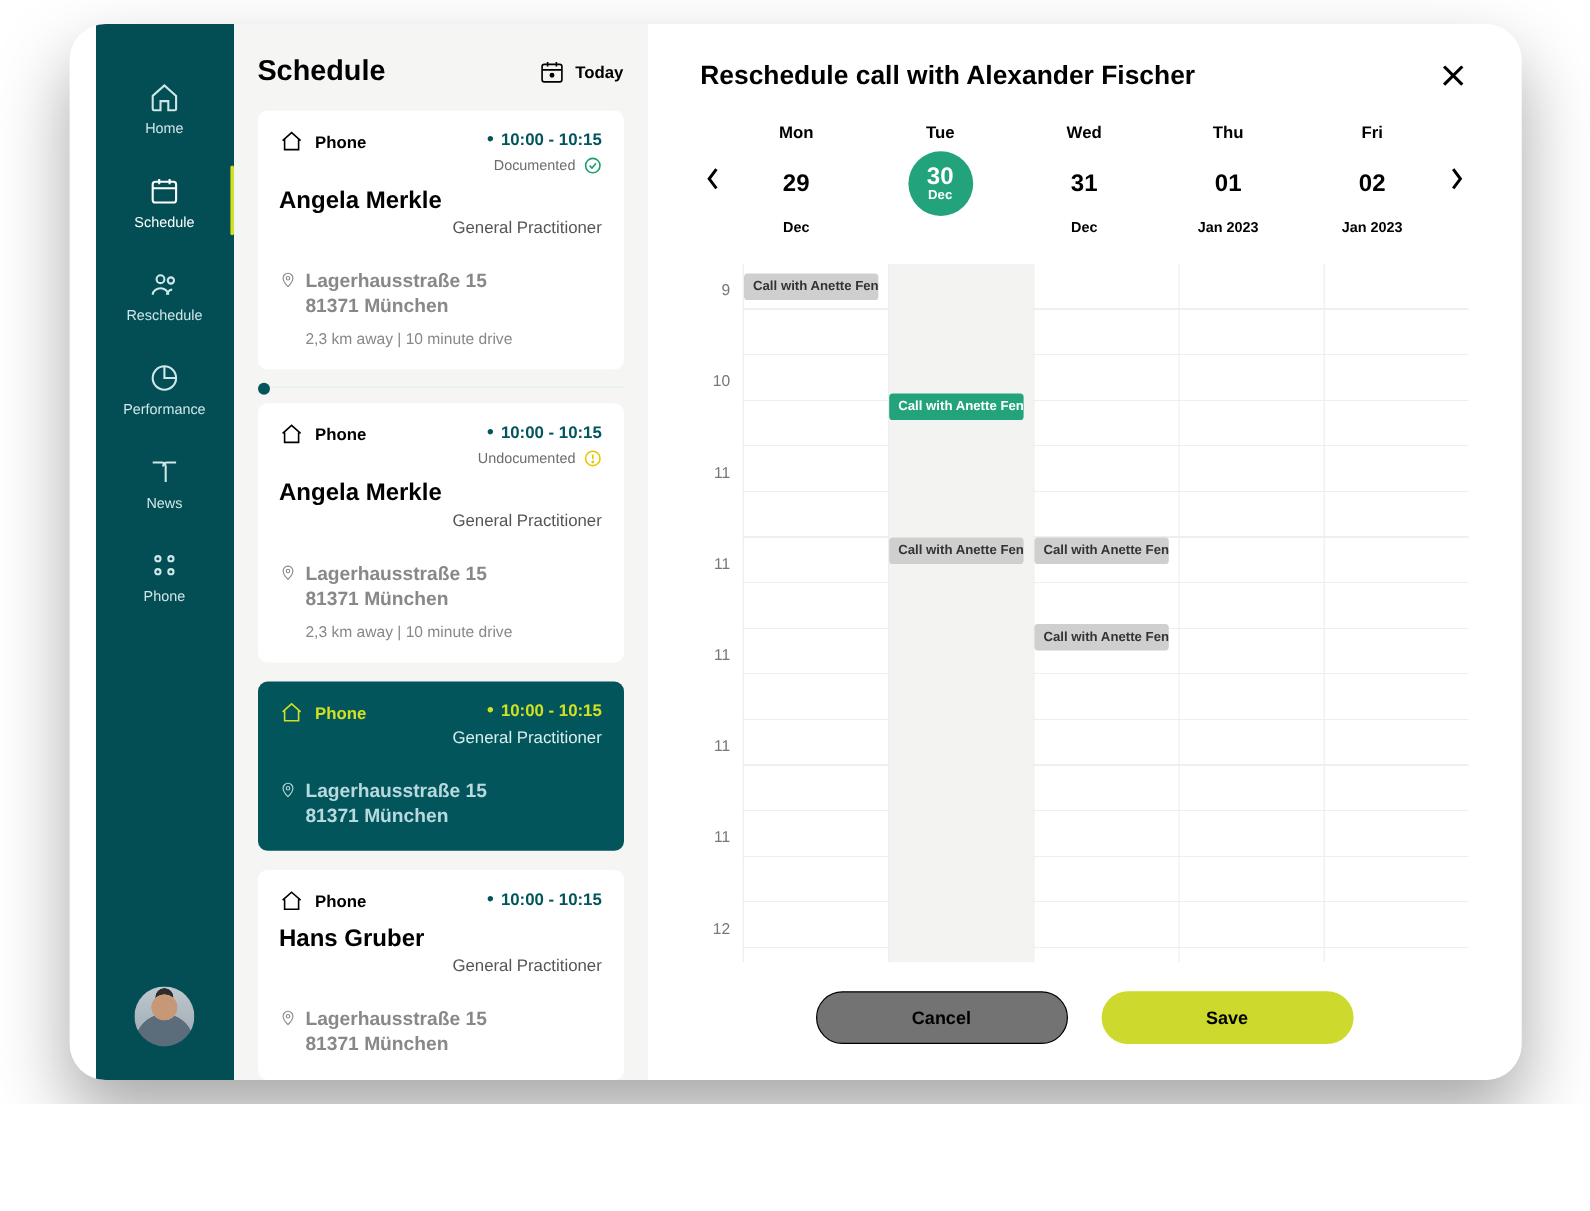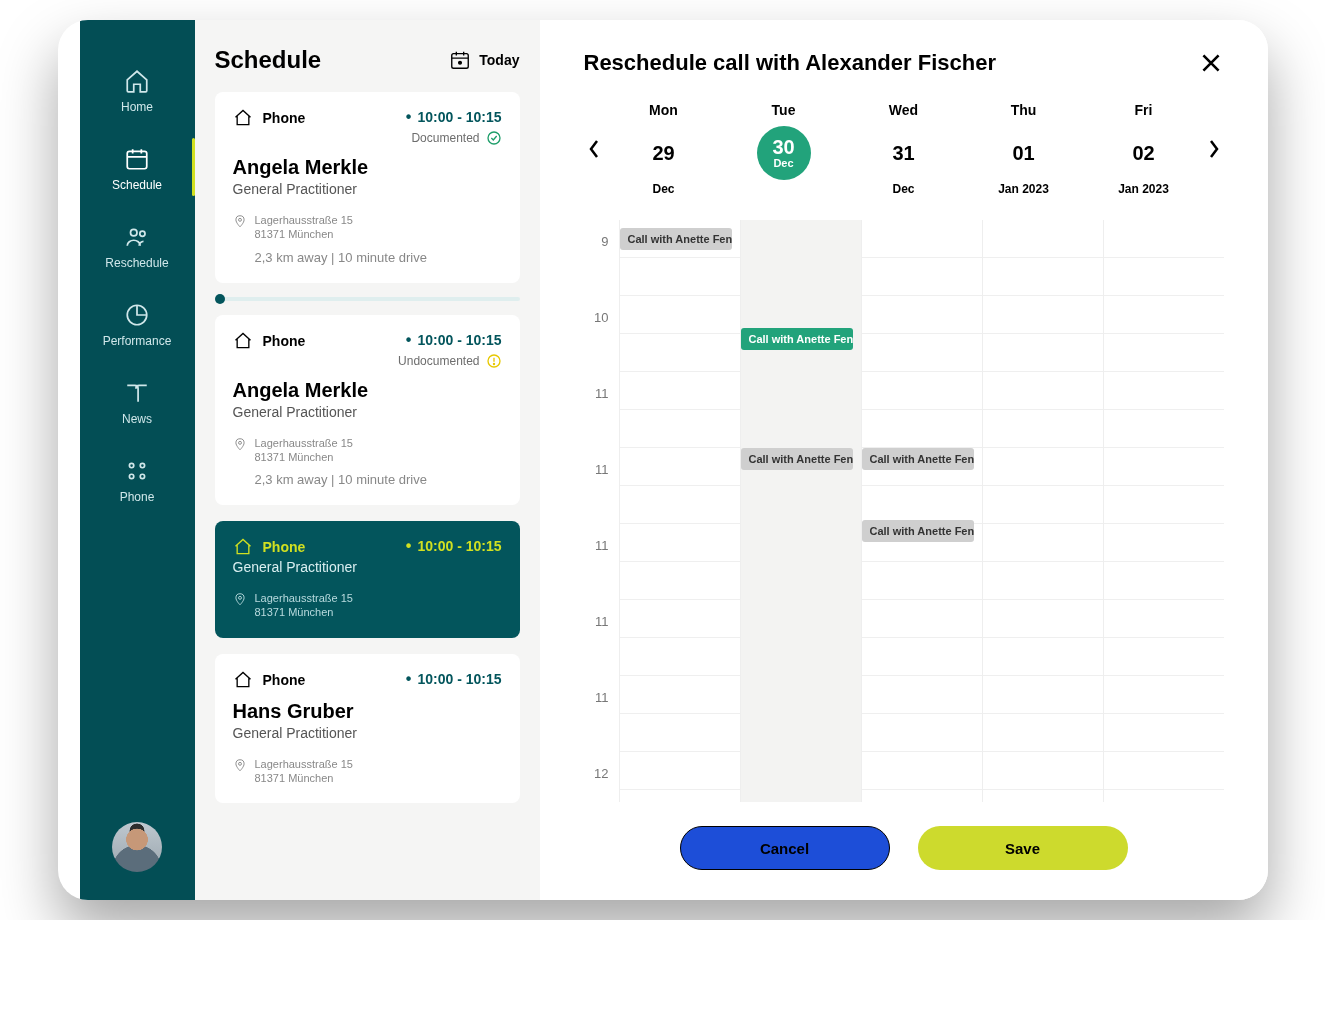--- a/index.html
+++ b/index.html
@@ -102,23 +102,23 @@
   .card.selected .card-top-left svg { stroke:#d1e021;}
   .card-top-right { text-align:right;}
   .time-chip { font-size:14px; font-weight:700; color:#03555c;}
   .time-chip::before {
     content:"•"; margin-right:6px; font-size:16px;
   }
   .card.selected .time-chip { color:#d1e021;}
   .doc-line { display:flex; justify-content:flex-end; align-items:center; gap:6px; font-size:12px; color:#6d6d6d; margin-top:4px;}
   .doc-line svg { width:16px; height:16px; }
   .card h3 { font-size:20px; font-weight:800; margin-top:10px;}
-  .card .role { font-size:14px; color:#555; margin-top:2px;}
+  .card .role { font-size:14px; color:#555; margin-top:2px;text-align:right;}
   .card.selected .role { color:#d9eef0;}
-  .addr { display:flex; gap:8px; color:#888; font-size:11px; margin-top:16px; line-height:1.3;}
+  .addr { display:flex; gap:8px; color:#888; font-size:16px; margin-top:28px; line-height:1.3;font-weight:bold;}
   .card.selected .addr { color:#b8dade;}
   .addr svg { flex-shrink:0; width:14px; height:14px; stroke:#888; fill:none; stroke-width:1.6; margin-top:1px;}
   .card.selected .addr svg { stroke:#b8dade;}
   .dist { font-size:13px; color:#888; margin-top:8px; padding-left:22px;}
   .progress {
     height:4px; width:100%;
     background:#dfeeee;
     border-radius:4px; position:relative;
     margin:-2px 0 -2px;
   }
@@ -203,21 +203,21 @@
     display:flex; justify-content:center; gap:28px;
     padding:24px 0 30px;
   }
   .btn {
     width:210px; height:44px;
     border-radius:40px;
     font-size:15px; font-weight:700;
     display:flex; align-items:center; justify-content:center;
     cursor:pointer;
   }
-  .btn.outline { border:1.6px solid #000; background:#1d4ed8;}
+  .btn.outline { border:1.6px solid #000; background:#737373;}
   .btn.primary { background:#cdda2d; color:#000;}
 </style>
 </head>
 <body>
 
 <div class="app-shell">
 
   <div class="sidebar">
     <div class="nav-item">
       <svg viewBox="0 0 24 24">

